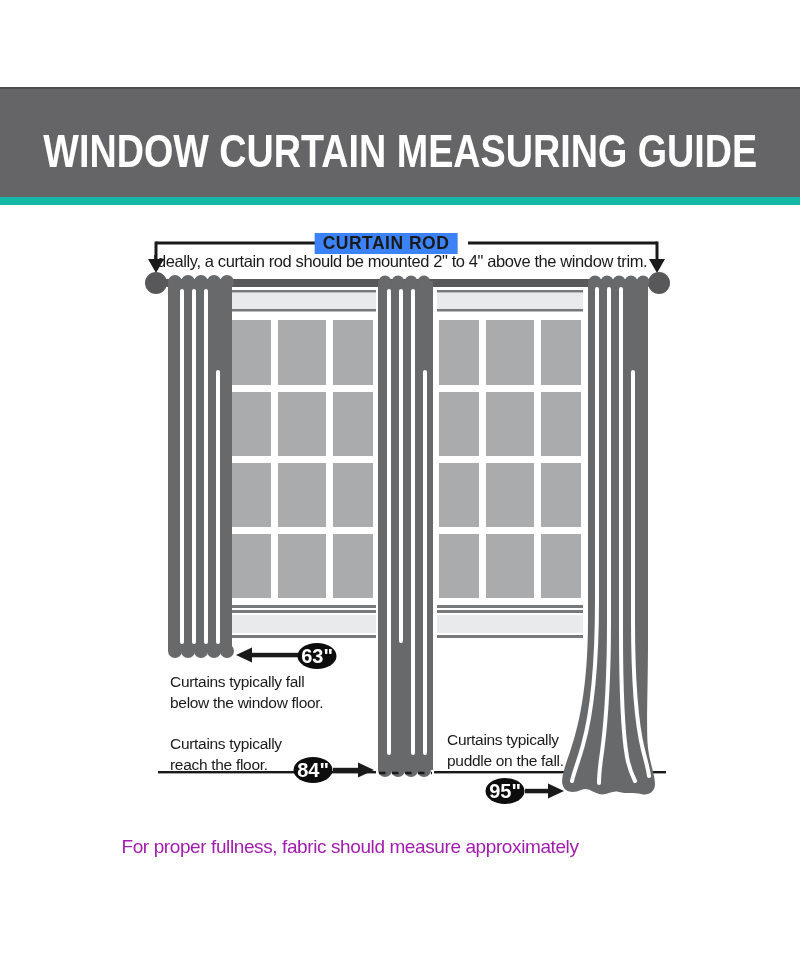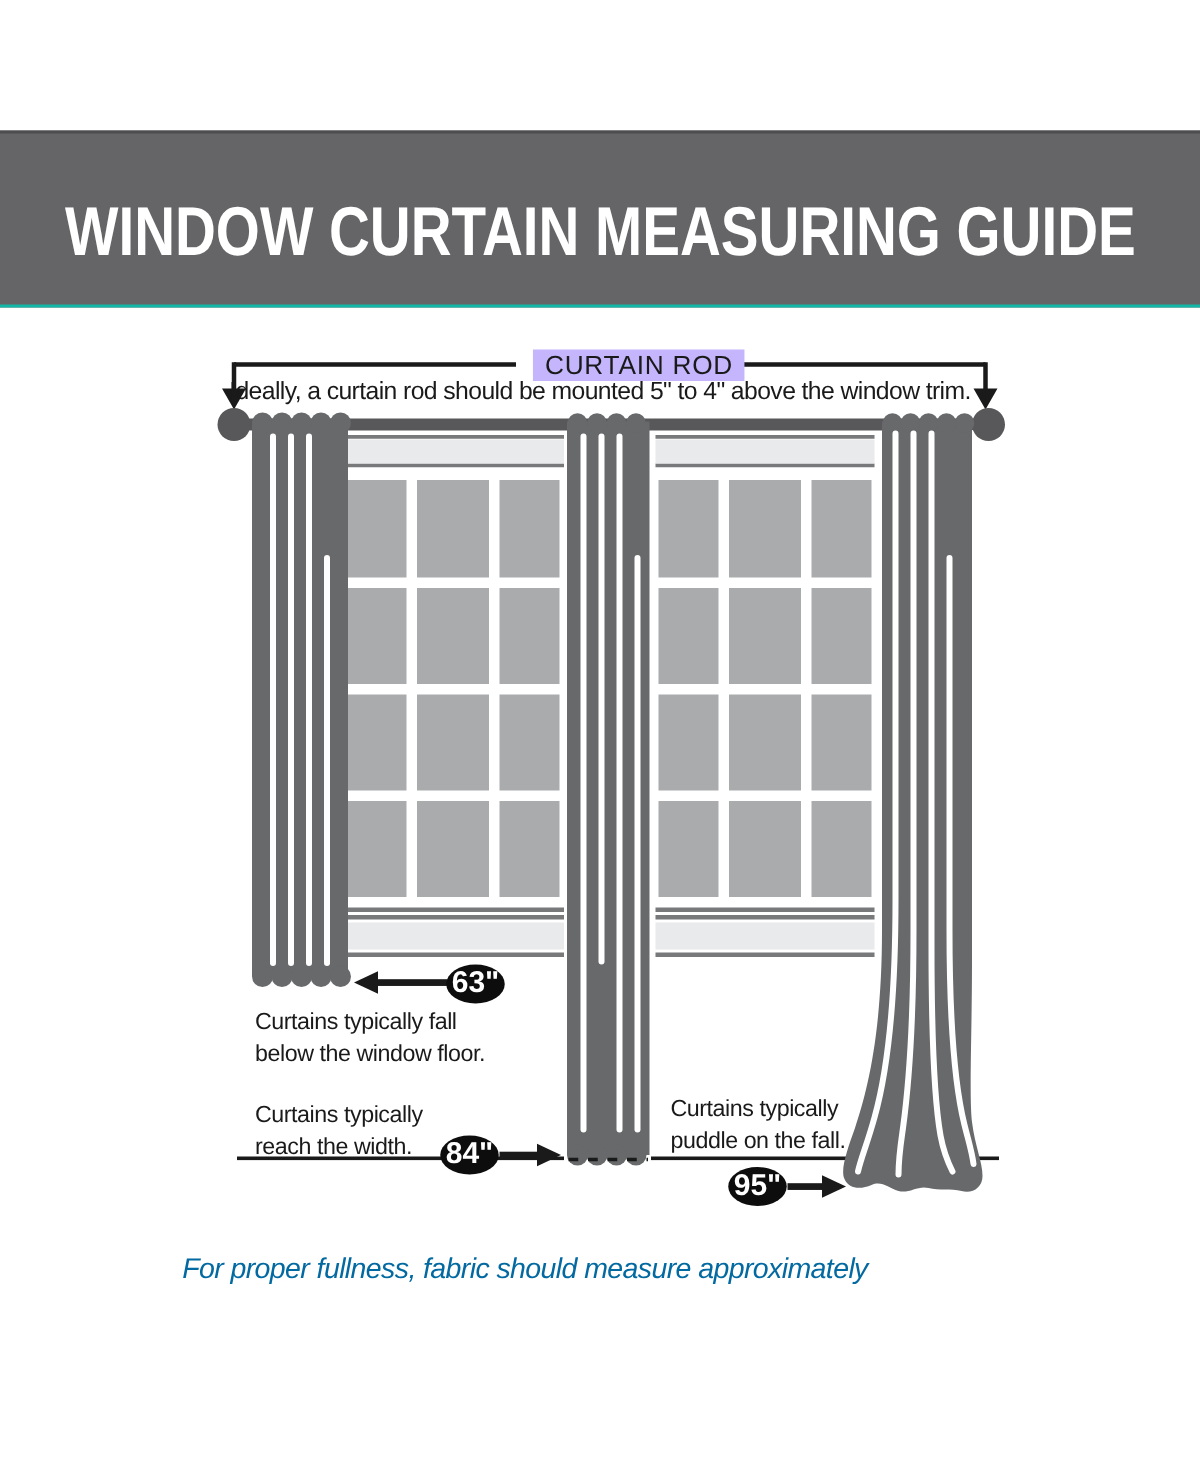--- a/index.html
+++ b/index.html
@@ -1,42 +1,42 @@
 <!DOCTYPE html>
 <html><head>
 <meta charset="utf-8">
 <style>
   html,body{margin:0;padding:0;background:#ffffff;}
   #page{position:relative;width:800px;height:977px;background:#ffffff;overflow:hidden;
         font-family:"Liberation Sans","DejaVu Sans",sans-serif;color:#1a1a1a;}
 
   
   .banner{position:absolute;left:0;top:87px;width:800px;height:118px;box-sizing:border-box;
-          background:#656567;border-top:2px solid #4d4d4f;border-bottom:2px solid #14b8a6;
+          background:#656567;border-top:2px solid #4d4d4f;border-bottom:8px solid #14b8a6;
           display:flex;align-items:center;justify-content:center;}
   .banner h1{margin:0;font-size:46px;font-weight:bold;color:#ffffff;letter-spacing:0px;
              white-space:nowrap;transform:translateY(8px) scaleX(0.82);transform-origin:center;}
 
   
   .abs{position:absolute;}
-  .rod-label{top:233px;left:426px;transform:translateX(-50%);font-size:17.5px;letter-spacing:.5px;
-             white-space:nowrap;background:#c4b5fd;padding:0 8px;}
+  .rod-label{top:233px;left:386px;transform:translateX(-50%);font-size:17.5px;letter-spacing:.5px;
+             white-space:nowrap;background:#3b82f6;padding:0 8px;font-weight:bold;}
   .rod-note{top:252px;left:400px;transform:translateX(-50%);font-size:16.5px;letter-spacing:-0.4px;
             white-space:nowrap;}
   .callout-text{font-size:15.5px;line-height:21px;letter-spacing:-0.3px;white-space:nowrap;}
   .c63{left:170px;top:671px;}
   .c84{left:170px;top:733px;}
   .c95{left:447px;top:729px;}
   .pill-value{position:absolute;transform:translate(-50%,-50%);color:#ffffff;font-weight:bold;
               font-size:20px;letter-spacing:0px;white-space:nowrap;}
   .v63{left:317px;top:656px;}
   .v84{left:313px;top:770px;}
   .v95{left:505px;top:791px;}
   .footer{top:833px;left:0;width:700px;text-align:center;font-size:19px;line-height:27px;
-          letter-spacing:-0.4px;color:#0369a1;font-style:italic;}
+          letter-spacing:-0.4px;color:#a21caf;}
 
   svg{position:absolute;left:0;top:0;}
 </style>
 </head>
 <body>
 
 <div id="page">
 
   <div class="banner">
     <h1>WINDOW CURTAIN MEASURING GUIDE</h1>
@@ -199,33 +199,33 @@
     </g>
 
     <g>
       <rect x="525" y="788.8" width="23" height="4.5" fill="#1a1a1a"></rect>
       <polygon points="564,791 548,783.5 548,798.5" fill="#1a1a1a"></polygon>
       <ellipse cx="505" cy="791" rx="19.5" ry="13" fill="#0d0d0d"></ellipse>
     </g>
   </svg>
 
   <div class="abs rod-label">CURTAIN ROD</div>
-  <div class="abs rod-note">Ideally, a curtain rod should be mounted 5" to 4" above the window trim.</div>
+  <div class="abs rod-note">Ideally, a curtain rod should be mounted 2" to 4" above the window trim.</div>
 
   <div class="pill-value v63">63"</div>
   <div class="pill-value v84">84"</div>
   <div class="pill-value v95">95"</div>
 
   <div class="abs callout-text c63">
     <div>Curtains typically fall</div>
     <div>below the window floor.</div>
   </div>
   <div class="abs callout-text c84">
     <div>Curtains typically</div>
-    <div>reach the width.</div>
+    <div>reach the floor.</div>
   </div>
   <div class="abs callout-text c95">
     <div>Curtains typically</div>
     <div>puddle on the fall.</div>
   </div>
 
   <div class="abs footer">
     <div>For proper fullness, fabric should measure approximately</div>
   </div>
 

